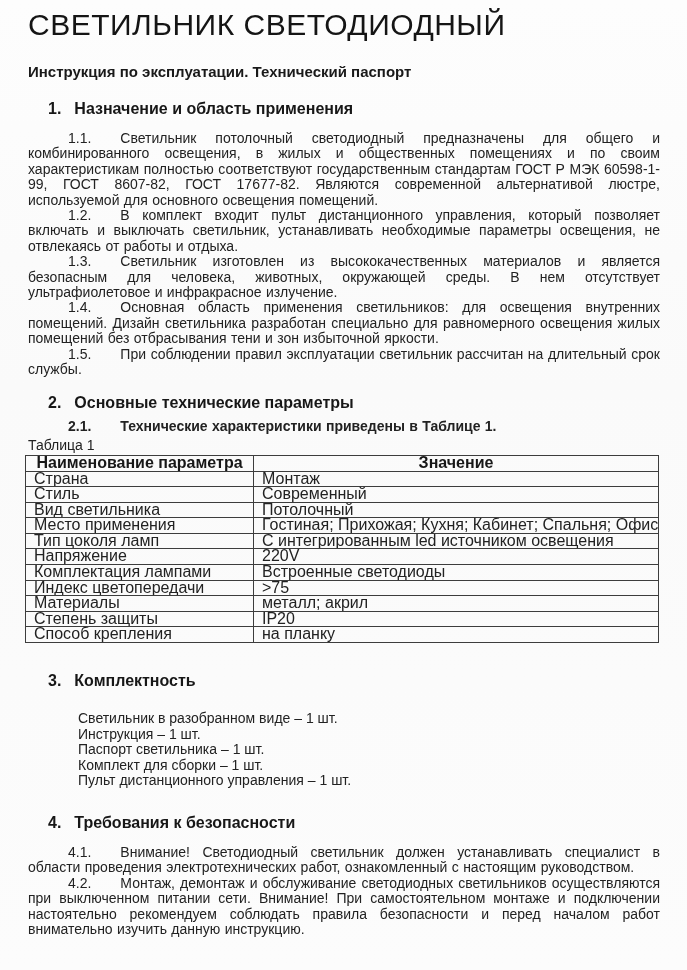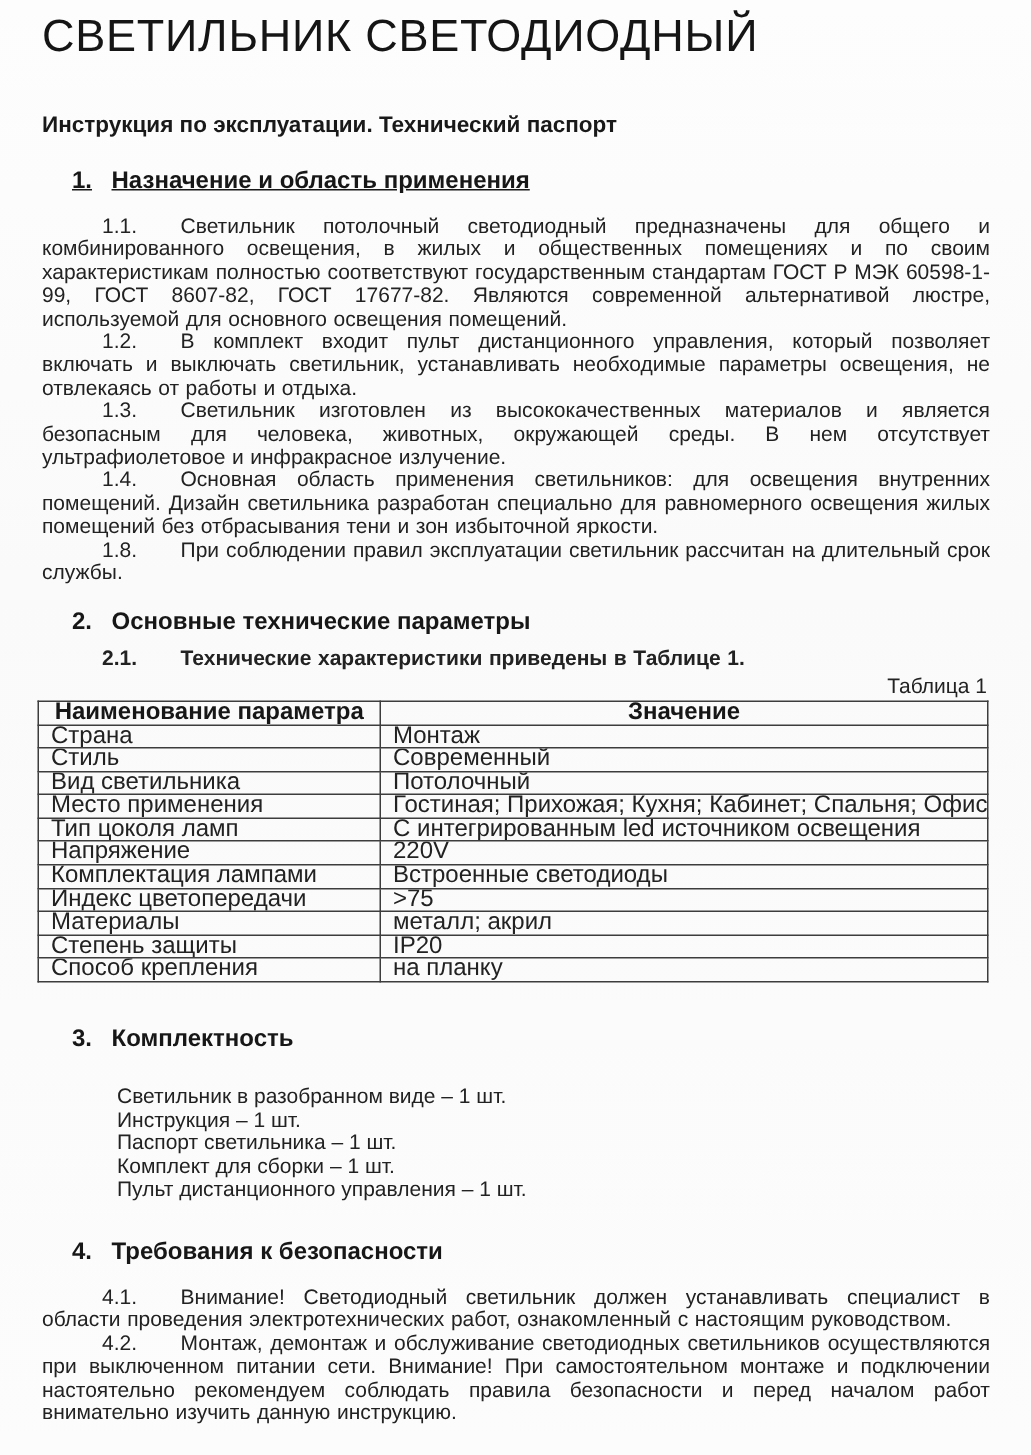--- a/index.html
+++ b/index.html
@@ -20,51 +20,50 @@
     background: linear-gradient(180deg, #fdfdfd 0%, #fafafa 40%, #fcfcfc 100%);
   }
   .doc-title {
     font-size: 30px;
     font-weight: 400;
     letter-spacing: 0.5px;
     color: #151515;
     line-height: 34px;
   }
   .doc-subtitle {
-    margin-top: 33px;
+    margin-top: 21px;
     font-size: 15px;
     font-weight: 700;
     color: #191919;
   }
   .section-heading {
     padding-left: 20px;
     font-size: 16px;
     font-weight: 700;
     color: #171717;
     line-height: 19px;
   }
   .section-heading .h-num { margin-right: 13px; }
-  .sec1-heading { margin-top: 19px; text-decoration: underline; }
+  .sec1-heading { margin-top: 19px; }
   .sec2-heading { margin-top: 15px; }
   .sec3-heading { margin-top: 28px; }
   .sec4-heading { margin-top: 24px; }
   .para-block { margin-top: 13px; }
   .para {
     font-size: 14px;
     line-height: 15.4px;
     text-align: justify;
     text-indent: 40px;
     word-spacing: 0.5px;
     color: #222;
   }
   .para .p-num { margin-right: 29px; }
   .para21 { margin-top: 7px; font-weight: bold; }
   .table-caption {
     margin-top: 3px;
-    text-align: right;
     font-size: 14px;
     padding-right: 2px;
     color: #222;
   }
   table.params {
     margin-left: -3px;
     margin-top: 2px;
     width: 633px;
     border-collapse: collapse;
     table-layout: fixed;
@@ -101,21 +100,21 @@
   <div class="doc-subtitle">Инструкция по эксплуатации.  Технический паспорт</div>
 
   <div class="section-heading sec1-heading">
     <span class="h-num">1.</span><span>Назначение и область применения</span>
   </div>
   <div class="para-block">
     <p class="para"><span class="p-num">1.1.</span><span>Светильник потолочный светодиодный предназначены для общего и комбинированного освещения, в жилых и общественных помещениях и по своим характеристикам полностью соответствуют государственным стандартам ГОСТ Р МЭК 60598-1-99, ГОСТ 8607-82, ГОСТ 17677-82. Являются современной альтернативой люстре, используемой для основного освещения помещений.</span></p>
     <p class="para"><span class="p-num">1.2.</span><span>В комплект входит пульт дистанционного управления, который позволяет включать и выключать светильник, устанавливать необходимые параметры освещения, не отвлекаясь от работы и отдыха.</span></p>
     <p class="para"><span class="p-num">1.3.</span><span>Светильник изготовлен из высококачественных материалов и является безопасным для человека, животных, окружающей среды. В нем отсутствует ультрафиолетовое и инфракрасное излучение.</span></p>
     <p class="para"><span class="p-num">1.4.</span><span>Основная область применения светильников: для освещения внутренних помещений. Дизайн светильника разработан специально для равномерного освещения жилых помещений без отбрасывания тени и зон избыточной яркости.</span></p>
-    <p class="para"><span class="p-num">1.8.</span><span>При соблюдении правил эксплуатации светильник рассчитан на длительный срок службы.</span></p>
+    <p class="para"><span class="p-num">1.5.</span><span>При соблюдении правил эксплуатации светильник рассчитан на длительный срок службы.</span></p>
   </div>
 
   <div class="section-heading sec2-heading">
     <span class="h-num">2.</span><span>Основные технические параметры</span>
   </div>
   <p class="para para21"><span class="p-num">2.1.</span><span>Технические характеристики приведены в Таблице 1.</span></p>
 
   <div class="table-caption">Таблица 1</div>
 
   <table class="params">

